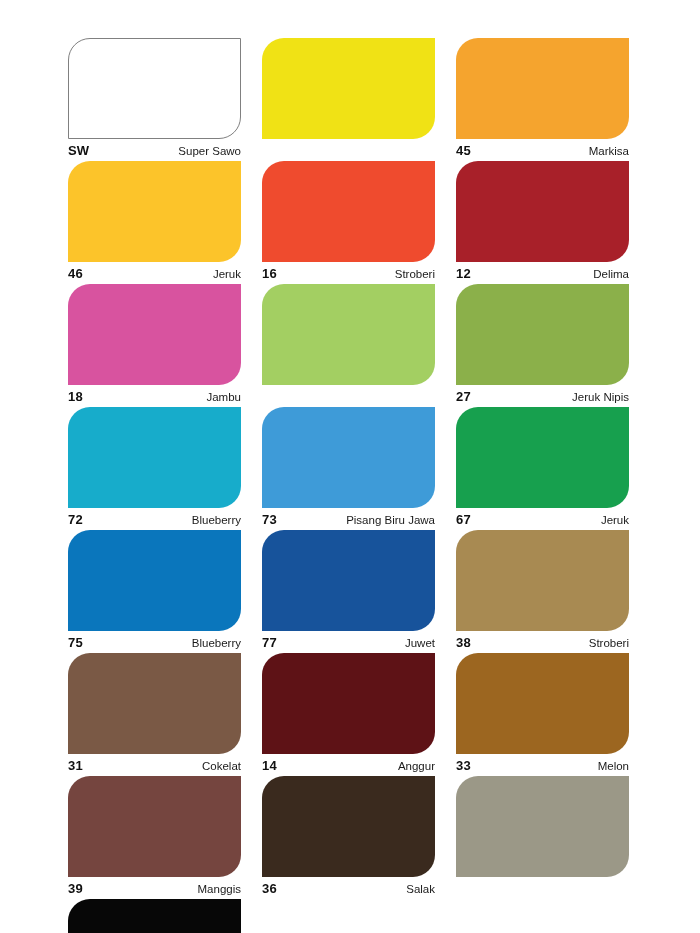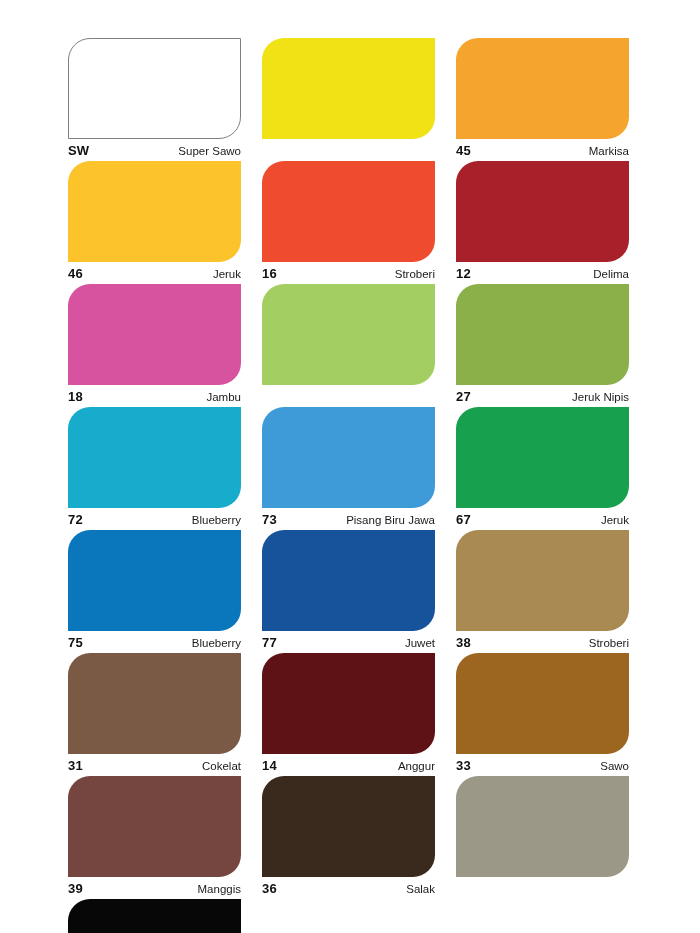--- a/index.html
+++ b/index.html
@@ -195,21 +195,21 @@
         <div class="swatch-chip" style="background: rgb(94, 18, 22);"></div>
         <div class="swatch-caption">
           <span class="swatch-code">14</span>
           <span class="swatch-name">Anggur</span>
         </div>
       </div>
       <div class="swatch-cell">
         <div class="swatch-chip" style="background: rgb(156, 102, 32);"></div>
         <div class="swatch-caption">
           <span class="swatch-code">33</span>
-          <span class="swatch-name">Sawo</span>
+          <span class="swatch-name">Melon</span>
         </div>
       </div>
       <div class="swatch-cell">
         <div class="swatch-chip" style="background: rgb(117, 69, 63);"></div>
         <div class="swatch-caption">
           <span class="swatch-code">39</span>
           <span class="swatch-name">Manggis</span>
         </div>
       </div>
       <div class="swatch-cell">

